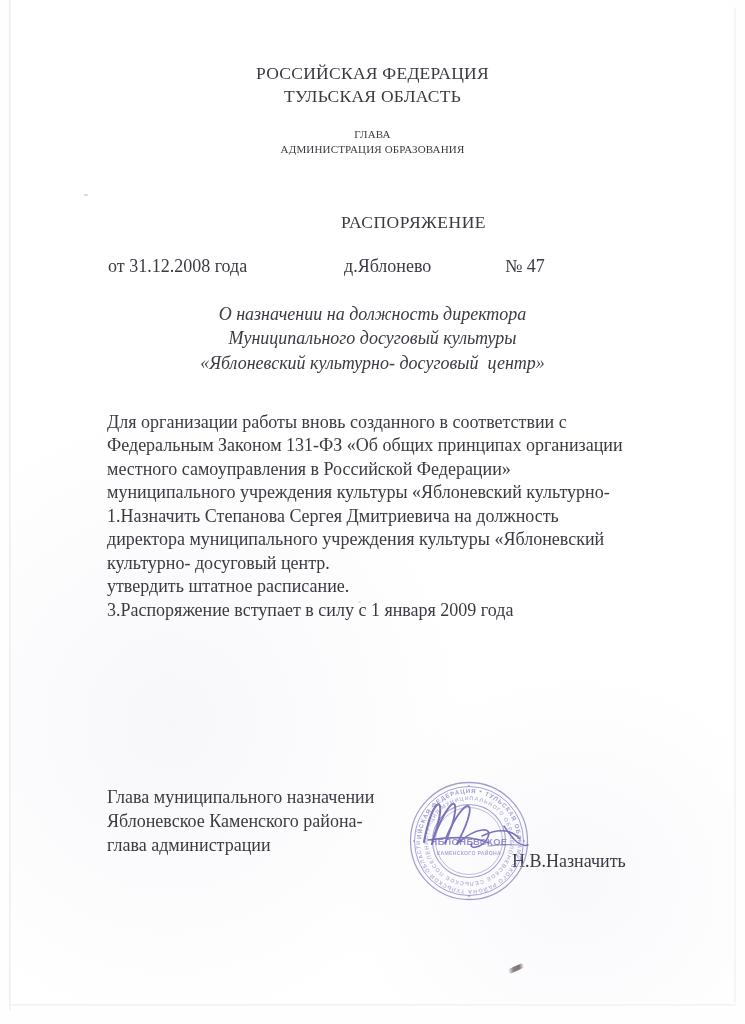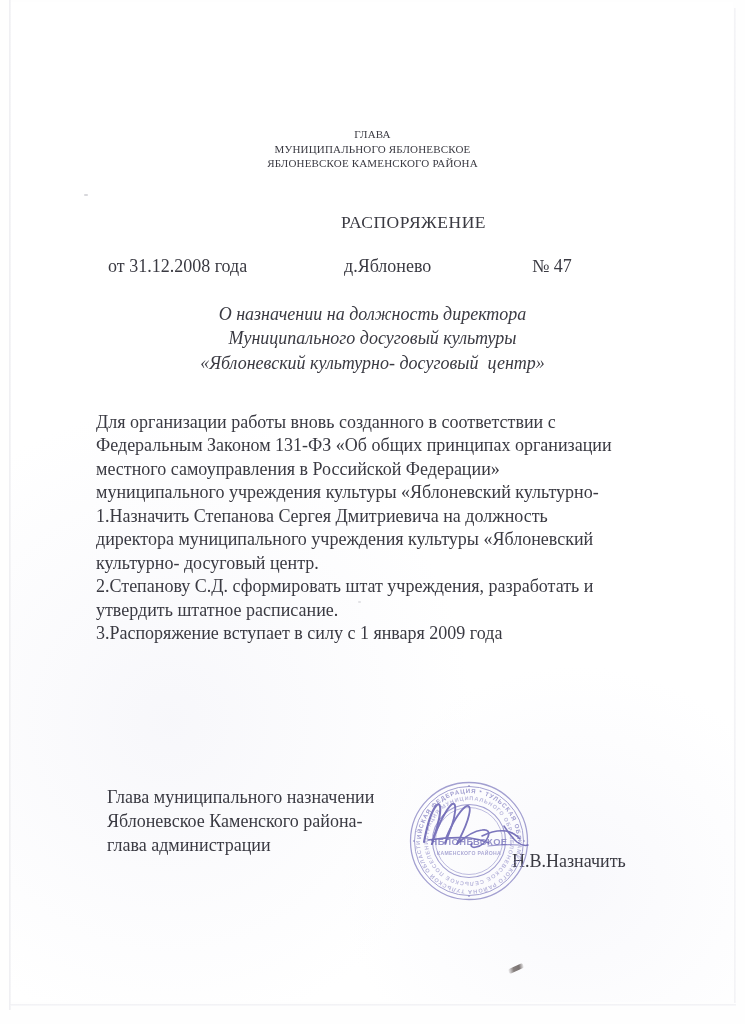--- a/index.html
+++ b/index.html
@@ -96,32 +96,32 @@
   #meta-row {
     position: absolute;
     top: 255px;
     left: 108px;
     width: 545px;
     font-size: 18px;
     line-height: 1.3;
   }
   #meta-row .meta-date  { position: absolute; left: 0;   top: 0; white-space: pre; }
   #meta-row .meta-place { position: absolute; left: 236px; top: 0; white-space: pre; }
-  #meta-row .meta-num   { position: absolute; left: 397px; top: 0; white-space: pre; margin-left: 27px; }
+  #meta-row .meta-num   { position: absolute; left: 397px; top: 0; white-space: pre; }
 
   #subject {
     top: 302px;
     font-size: 18px;
     line-height: 1.35;
     font-style: italic;
   }
 
   #main-text {
     position: absolute;
-    left: 96px;
+    left: 107px;
     top: 411px;
     width: 556px;
     font-size: 18px;
     line-height: 1.305;
     text-align: left;
   }
   #main-text .para { margin: 0; }
   #main-text .line { display: block; white-space: pre-wrap; }
 
   #signature-block {
@@ -167,25 +167,28 @@
 
 <div id="page">
 
   <div class="paper-field"></div>
   <div class="scan-edge-left"></div>
   <div class="scan-edge-right"></div>
   <div class="scan-edge-bottom"></div>
 
   <div class="doc-body">
 
+    <div class="center-block" id="header-federation">
+      <span class="line">РОССИЙСКАЯ ФЕДЕРАЦИЯ</span>
+      <span class="line">ТУЛЬСКАЯ ОБЛАСТЬ</span>
+    </div>
 
     <div class="center-block" id="header-authority">
       <span class="line">ГЛАВА</span>
-      <span class="line">МУНИЦИПАЛЬНОГО ЯБЛОНЕВСКОЕ</span>
-      <span class="line">ЯБЛОНЕВСКОЕ КАМЕНСКОГО РАЙОНА</span>
+      <span class="line">АДМИНИСТРАЦИЯ ОБРАЗОВАНИЯ</span>
     </div>
 
     <div class="center-block" id="doc-type">РАСПОРЯЖЕНИЕ</div>
 
     <div id="meta-row">
       <span class="meta-date">от 31.12.2008 года</span>
       <span class="meta-place">д.Яблонево</span>
       <span class="meta-num">№ 47</span>
     </div>
 
@@ -204,21 +207,20 @@
         <span class="line">муниципального учреждения культуры «Яблоневский культурно-</span>
       </div>
 
       <div class="para">
         <span class="line">1.Назначить Степанова Сергея Дмитриевича на должность</span>
         <span class="line">директора муниципального учреждения культуры «Яблоневский</span>
         <span class="line">культурно- досуговый центр.</span>
       </div>
 
       <div class="para">
-        <span class="line">2.Степанову С.Д. сформировать штат учреждения, разработать и</span>
         <span class="line">утвердить штатное расписание.</span>
       </div>
 
       <div class="para">
         <span class="line">3.Распоряжение вступает в силу с 1 января 2009 года</span>
       </div>
 
     </div>
 
     <div id="signature-block">

